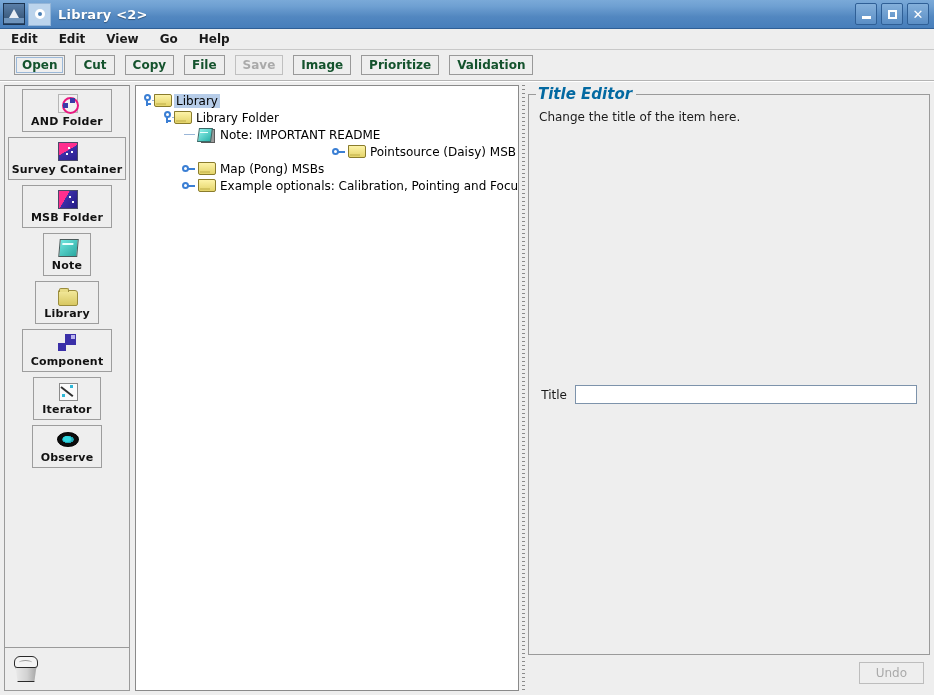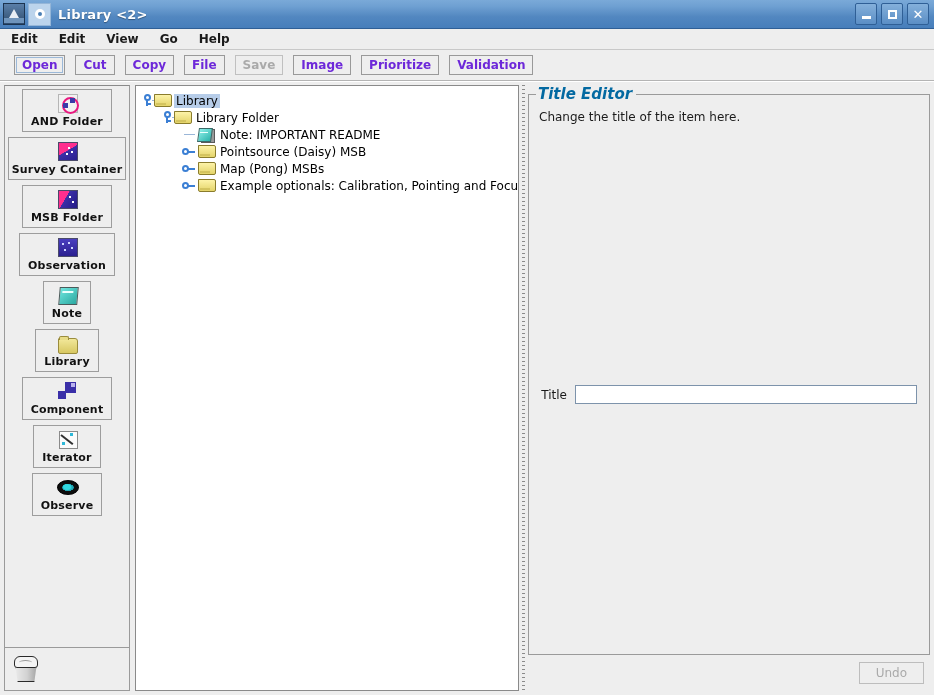--- a/index.html
+++ b/index.html
@@ -115,21 +115,21 @@
   .toolbar {
     height: 30px;
     background: #eeeeee;
     border-bottom: 1px solid #b4b4b4;
     display: flex; align-items: center;
     padding-left: 14px;
     gap: 10px;
     flex: 0 0 auto;
   }
   .tb-btn {
-    font-size: 12px; font-weight: bold; color: #6d28d9;
+    font-size: 12px; font-weight: bold; color: #14532d;
     background: #eeeeee;
     border: 1px solid #999999;
     padding: 2px 7px;
     line-height: 14px;
     cursor: pointer;
   }
   .tb-btn.focused {
     outline: 1px solid #9bb8d8;
     outline-offset: -3px;
   }
@@ -540,31 +540,20 @@
         <div class="pal-btn">
           <div class="pal-ico">
             <div class="ico-msb" style="position:absolute;left:1px;top:0;">
               <div class="st" style="position:absolute;left:10px;top:5px;width:2px;height:2px;background:#fff;"></div>
               <div class="st" style="position:absolute;left:13px;top:10px;width:2px;height:2px;background:#fff;"></div>
             </div>
           </div>
           <div class="pal-label">MSB Folder</div>
         </div>
 
-        <div class="pal-btn">
-          <div class="pal-ico">
-            <div class="ico-obsv" style="position:absolute;left:1px;top:0;">
-              <div class="st" style="left:3px;top:4px;"></div>
-              <div class="st" style="left:9px;top:3px;"></div>
-              <div class="st" style="left:12px;top:8px;"></div>
-              <div class="st" style="left:5px;top:10px;"></div>
-            </div>
-          </div>
-          <div class="pal-label">Observation</div>
-        </div>
 
         <div class="pal-btn">
           <div class="pal-ico">
             <div class="ico-note" style="position:absolute;left:2px;top:1px;"></div>
           </div>
           <div class="pal-label">Note</div>
         </div>
 
         <div class="pal-btn">
           <div class="pal-ico">
@@ -649,21 +638,21 @@
             <div class="le-h"></div>
           </div>
           <div class="note-ico">
             <div class="nback"></div>
               <div class="nfront"></div>
               <div class="nline"></div>
           </div>
           <div class="tree-label">Note: IMPORTANT README</div>
         </div>
 
-        <div class="tree-row" style="padding-left:41px;">
+        <div class="tree-row" style="padding-left:41px;justify-content:flex-end;">
           <div class="handle-collapsed">
             <div class="hc-dot"></div>
               <div class="hc-arm"></div>
           </div>
           <div class="folder-ico">
             <div class="ftab"></div>
               <div class="fbody"></div>
               <div class="fshade"></div>
           </div>
           <div class="tree-label">Pointsource (Daisy)  MSB</div>

